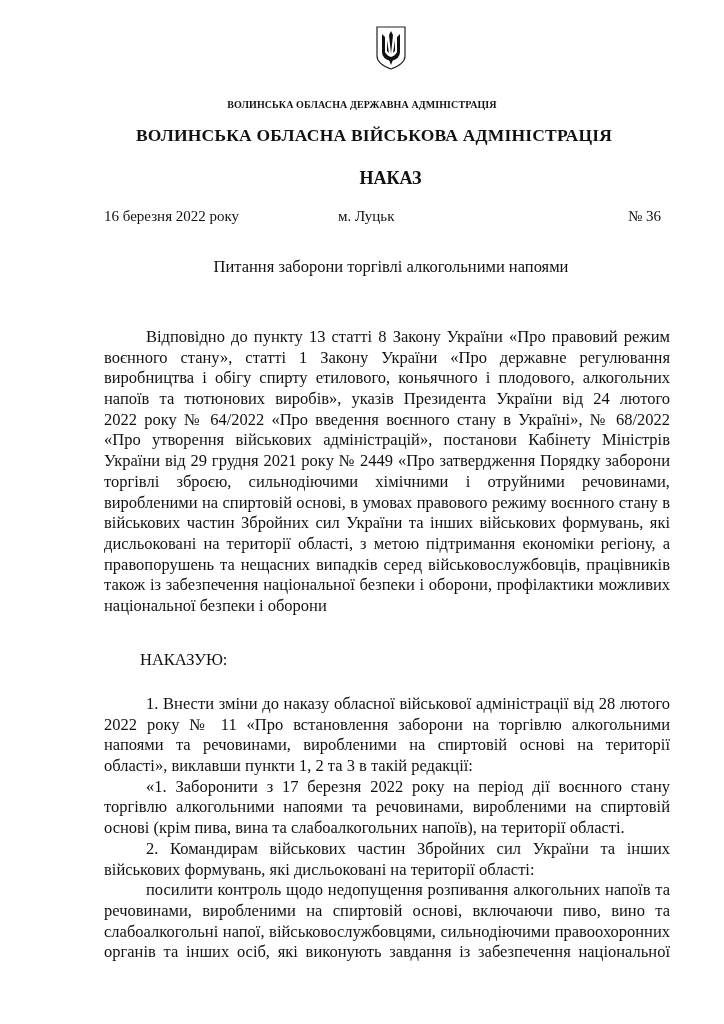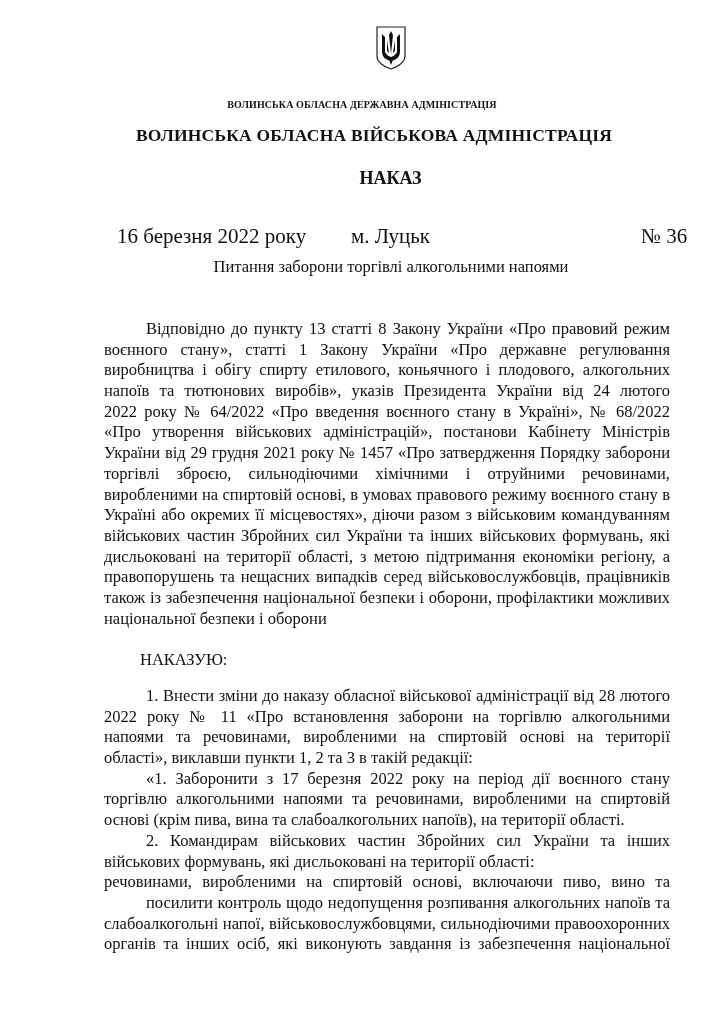--- a/index.html
+++ b/index.html
@@ -8,26 +8,26 @@
     font-family: "Liberation Serif", serif; color: #111;
   }
   .page { position: absolute; left: 0; top: 0; width: 724px; height: 1024px; }
   .emblem { position: absolute; left: 376px; top: 26px; width: 30px; height: 44px; }
   .hdr1 { position: absolute; left: 0; width: 724px; top: 99px; text-align: center;
     font-weight: bold; font-size: 10px; letter-spacing: 0.1px; }
   .hdr2 { position: absolute; left: 12px; width: 724px; top: 125px; text-align: center;
     font-weight: bold; font-size: 17.5px; letter-spacing: 0.2px; }
   .title { position: absolute; left: 0; width: 781px; top: 168px; text-align: center;
     font-weight: bold; font-size: 18px; }
-  .meta { position: absolute; top: 224px; font-size: 21px; margin-left: 13px; }
+  .meta { position: absolute; top: 208px; font-size: 15px; }
   .meta-date { left: 104px; }
   .meta-city { left: 338px; }
   .meta-num { left: 628px; }
   .subject { position: absolute; left: 0; width: 782px; top: 257px; text-align: center; font-size: 16.5px; }
-  .body { position: absolute; left: 104px; width: 566px; font-size: 16.5px; line-height: 20.7px; }
+  .body { position: absolute; left: 104px; width: 566px; font-size: 16.5px; line-height: 20.7px; margin-top: 8px; }
   .ln { display: block; text-align: justify; text-align-last: justify; white-space: nowrap; height: 20.7px; }
   .ln.last { text-align-last: left; }
   .ln.ind { padding-left: 42px; }
   .nakazuyu { position: absolute; left: 104px; top: 650px; font-size: 16.5px; margin-left: 36px; }
 </style>
 </head>
 <body>
 
 <div class="page">
 
@@ -49,41 +49,40 @@
 
   <div class="subject">Питання заборони торгівлі алкогольними напоями</div>
 
   <div class="body" style="top:319px;" id="preamble">
       <span class="ln ind">Відповідно до пункту 13 статті 8 Закону України «Про правовий режим</span>
       <span class="ln">воєнного стану», статті 1 Закону України «Про державне регулювання</span>
       <span class="ln">виробництва і обігу спирту етилового, коньячного і плодового, алкогольних</span>
       <span class="ln">напоїв та тютюнових виробів», указів Президента України від 24 лютого</span>
       <span class="ln">2022 року № 64/2022 «Про введення воєнного стану в Україні», № 68/2022</span>
       <span class="ln">«Про утворення військових адміністрацій», постанови Кабінету Міністрів</span>
-      <span class="ln">України від 29 грудня 2021 року № 1457 «Про затвердження Порядку заборони</span>
+      <span class="ln">України від 29 грудня 2021 року № 2449 «Про затвердження Порядку заборони</span>
       <span class="ln">торгівлі зброєю, сильнодіючими хімічними і отруйними речовинами,</span>
       <span class="ln">виробленими на спиртовій основі, в умовах правового режиму воєнного стану в</span>
-      <span class="ln">Україні або окремих її місцевостях», діючи разом з військовим командуванням</span>
       <span class="ln">військових частин Збройних сил України та інших військових формувань, які</span>
       <span class="ln">дисльоковані на території області, з метою підтримання економіки регіону, а</span>
       <span class="ln">правопорушень та нещасних випадків серед військовослужбовців, працівників</span>
       <span class="ln">також із забезпечення національної безпеки і оборони, профілактики можливих</span>
       <span class="ln last">національної безпеки і оборони</span>
     </div>
 
   <div class="nakazuyu">НАКАЗУЮ:</div>
 
   <div class="body" style="top:686px;" id="orderbody">
       <span class="ln ind">1. Внести зміни до наказу обласної військової адміністрації від 28 лютого</span>
       <span class="ln">2022 року № 11 «Про встановлення заборони на торгівлю алкогольними</span>
       <span class="ln">напоями та речовинами, виробленими на спиртовій основі на території</span>
       <span class="ln last">області», виклавши пункти 1, 2 та 3 в такій редакції:</span>
       <span class="ln ind">«1. Заборонити з 17 березня 2022 року на період дії воєнного стану</span>
       <span class="ln">торгівлю алкогольними напоями та речовинами, виробленими на спиртовій</span>
       <span class="ln last">основі (крім пива, вина та слабоалкогольних напоїв), на території області.</span>
       <span class="ln ind">2. Командирам військових частин Збройних сил України та інших</span>
       <span class="ln last">військових формувань, які дисльоковані на території області:</span>
+      <span class="ln ind">посилити контроль щодо недопущення розпивання алкогольних напоїв та</span>
       <span class="ln">речовинами, виробленими на спиртовій основі, включаючи пиво, вино та</span>
-      <span class="ln ind">посилити контроль щодо недопущення розпивання алкогольних напоїв та</span>
       <span class="ln">слабоалкогольні напої, військовослужбовцями, сильнодіючими правоохоронних</span>
       <span class="ln">органів та інших осіб, які виконують завдання із забезпечення національної</span>
     </div>
 </div>
 
 </body></html>

